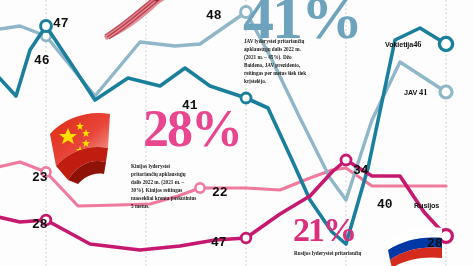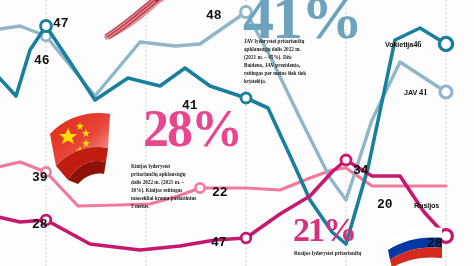--- a/index.html
+++ b/index.html
@@ -155,26 +155,26 @@
   <div class="bignum" id="pct-ru">21%</div>
 
   <div class="caption" id="cap-us">JAV lyderystei pritariančių apklaustųjų dalis 2022 m. (2021 m. – 45%). Džo Baideno, JAV prezidento, reitingas per metus šiek tiek krįstelėjo.</div>
   <div class="caption" id="cap-cn">Kinijos lyderystei pritariančių apklaustųjų dalis 2022 m. (2021 m. – 30%). Kinijos reitingas nuosekliai krenta paskutinius 5 metus.</div>
   <div class="caption" id="cap-ru">Rusijos lyderystei pritariančių</div>
 
   <div class="dlabel" style="left:53px;top:16px">47</div>
   <div class="dlabel" style="left:34px;top:53px">46</div>
   <div class="dlabel" style="left:206px;top:8px">48</div>
   <div class="dlabel" style="left:182px;top:98px">41</div>
-  <div class="dlabel" style="left:32px;top:170px">39</div>
+  <div class="dlabel" style="left:32px;top:170px">23</div>
   <div class="dlabel" style="left:32px;top:217px">28</div>
   <div class="dlabel" style="left:212px;top:185px">22</div>
   <div class="dlabel" style="left:211px;top:235px">47</div>
   <div class="dlabel" style="left:353px;top:163px">34</div>
-  <div class="dlabel" style="left:377px;top:197px">20</div>
+  <div class="dlabel" style="left:377px;top:197px">40</div>
   <div class="dlabel" style="left:427px;top:236px">28</div>
 
   <div class="slabel" style="left:385px;top:40px">
     <span>Vokietija</span><span class="v">46</span>
   </div>
   <div class="slabel" style="left:404px;top:88px">
     <span>JAV</span>&nbsp;<span class="v">41</span>
   </div>
   <div class="slabel" style="left:414px;top:201px">
     <span>Rusijos</span>

